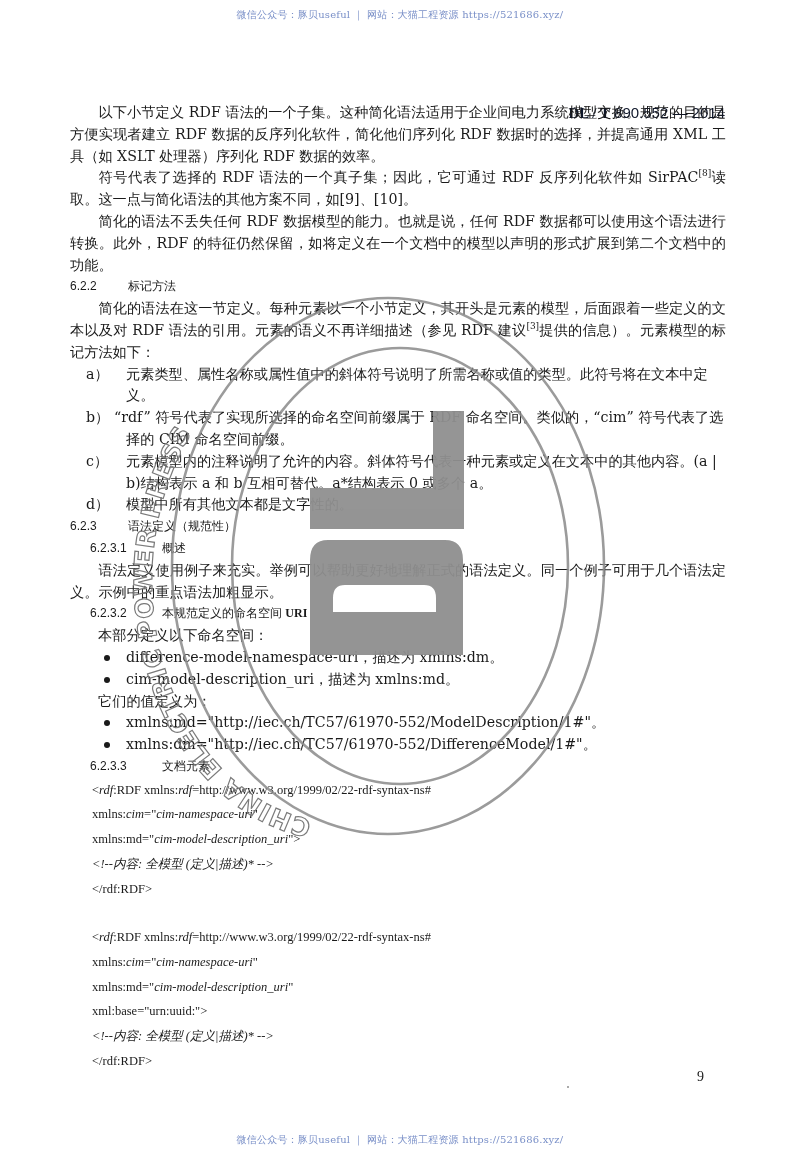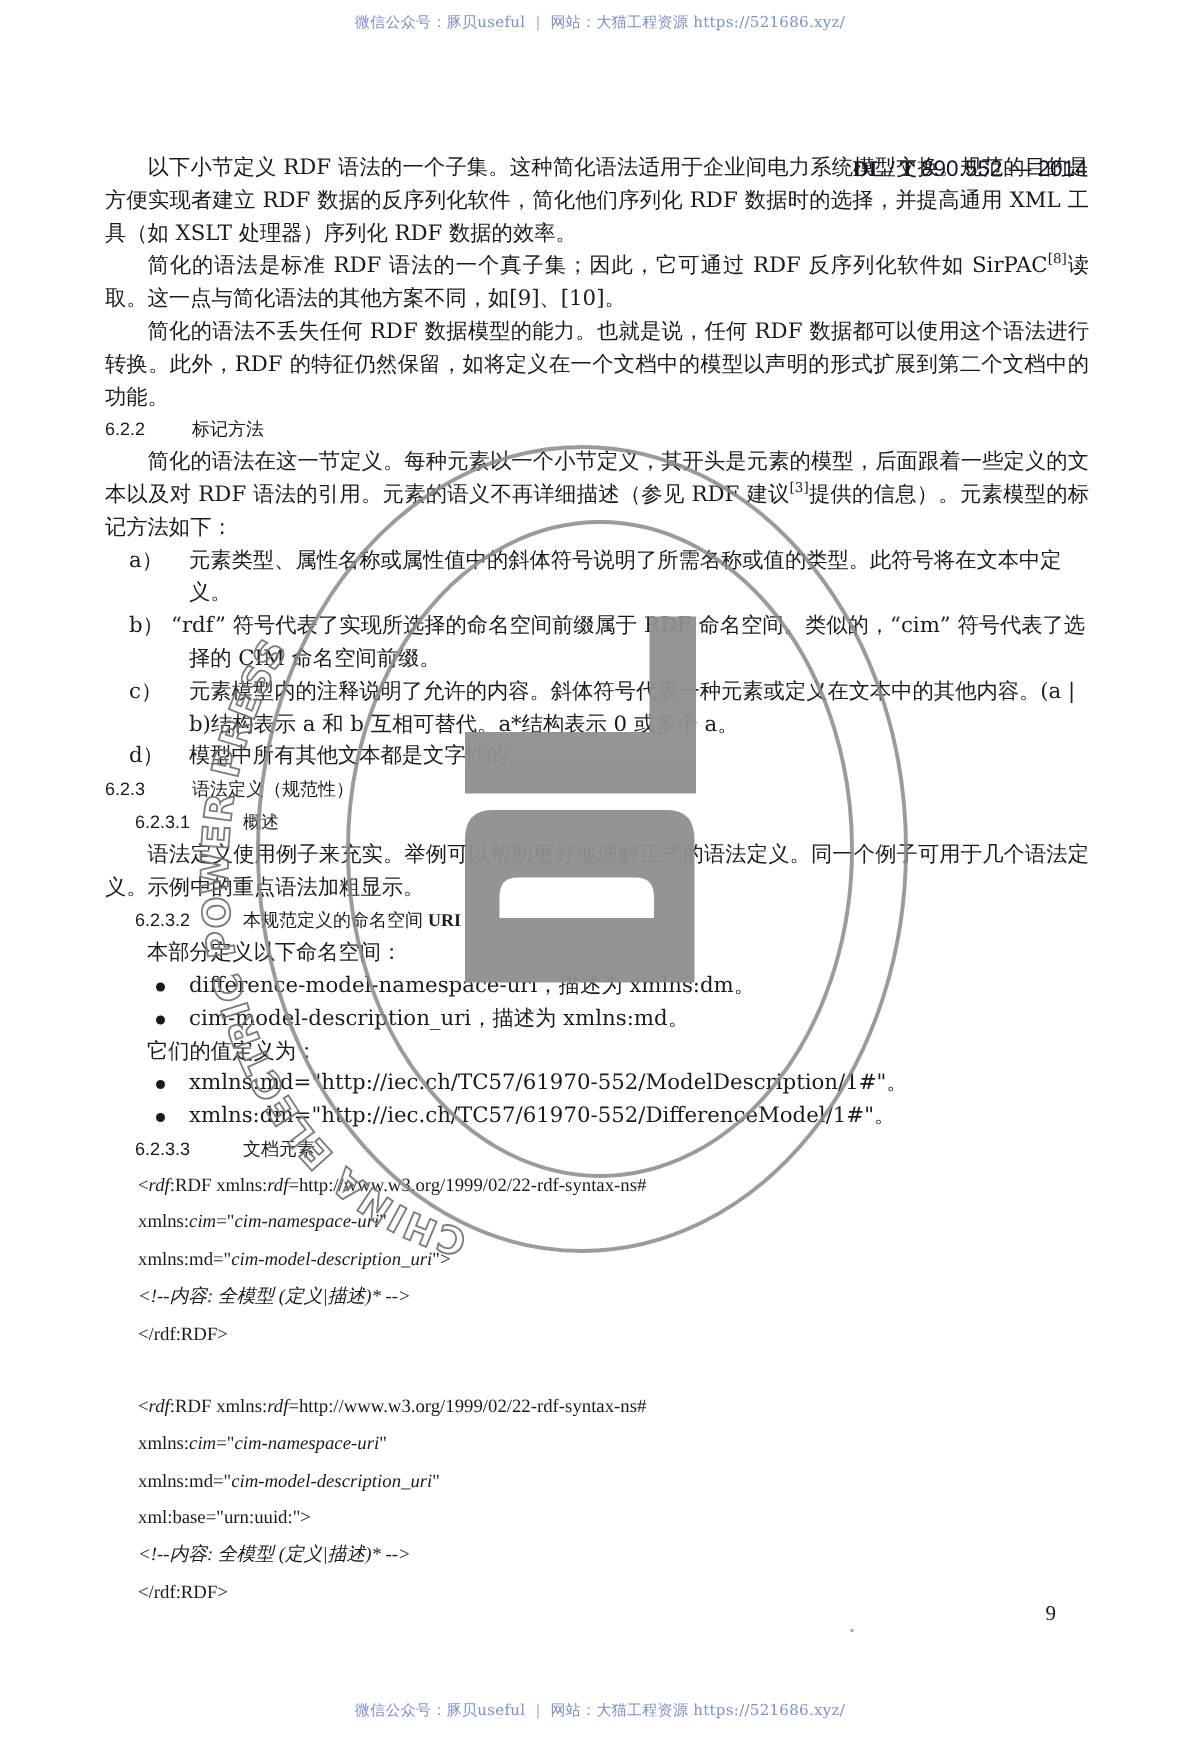--- a/index.html
+++ b/index.html
@@ -58,21 +58,21 @@
 <div class="watermark wm-top">微信公众号：豚贝useful ｜ 网站：大猫工程资源 https://521686.xyz/</div>
 
 <div class="std-header">
   <b>DL / T</b>
   <span>890.552 — 2014</span>
 </div>
 
 <div class="content">
   <div style="height:6px"></div>
   <p class="p">以下小节定义 RDF 语法的一个子集。这种简化语法适用于企业间电力系统模型交换。规范的目的是方便实现者建立 RDF 数据的反序列化软件，简化他们序列化 RDF 数据时的选择，并提高通用 XML 工具（如 XSLT 处理器）序列化 RDF 数据的效率。</p>
-  <p class="p"><span>简化的语法是标准 RDF 语法的一个真子集；因此，它可通过 RDF 反序列化软件如 SirPAC</span><sup>[8]</sup><span>读取。这一点与简化语法的其他方案不同，如[9]、[10]。</span></p>
+  <p class="p"><span>符号代表了选择的 RDF 语法的一个真子集；因此，它可通过 RDF 反序列化软件如 SirPAC</span><sup>[8]</sup><span>读取。这一点与简化语法的其他方案不同，如[9]、[10]。</span></p>
   <p class="p">简化的语法不丢失任何 RDF 数据模型的能力。也就是说，任何 RDF 数据都可以使用这个语法进行转换。此外，RDF 的特征仍然保留，如将定义在一个文档中的模型以声明的形式扩展到第二个文档中的功能。</p>
 
   <p class="h"><span class="num">6.2.2</span><span>标记方法</span></p>
   <p class="p"><span>简化的语法在这一节定义。每种元素以一个小节定义，其开头是元素的模型，后面跟着一些定义的文本以及对 RDF 语法的引用。元素的语义不再详细描述（参见 RDF 建议</span><sup>[3]</sup><span>提供的信息）。元素模型的标记方法如下：</span></p>
   <p class="list-item"><span class="mk">a）</span><span>元素类型、属性名称或属性值中的斜体符号说明了所需名称或值的类型。此符号将在文本中定义。</span></p>
   <p class="list-item"><span class="mk" style="width:28px">b）</span><span>“rdf” 符号代表了实现所选择的命名空间前缀属于 RDF 命名空间。类似的，“cim” 符号代表了选择的 CIM 命名空间前缀。</span></p>
   <p class="list-item"><span class="mk">c）</span><span>元素模型内的注释说明了允许的内容。斜体符号代表一种元素或定义在文本中的其他内容。(a | b)结构表示 a 和 b 互相可替代。a*结构表示 0 或多个 a。</span></p>
   <p class="list-item"><span class="mk">d）</span><span>模型中所有其他文本都是文字性的。</span></p>
 
   <p class="h"><span class="num">6.2.3</span><span>语法定义（规范性）</span></p>

